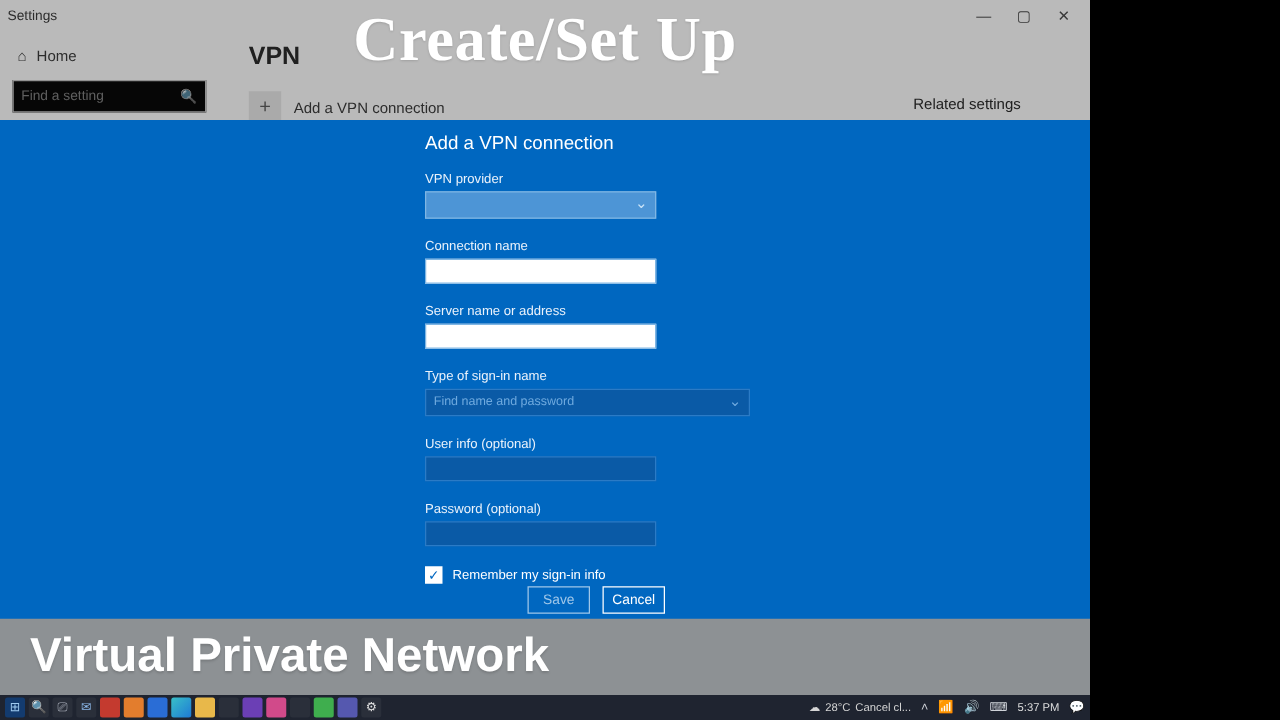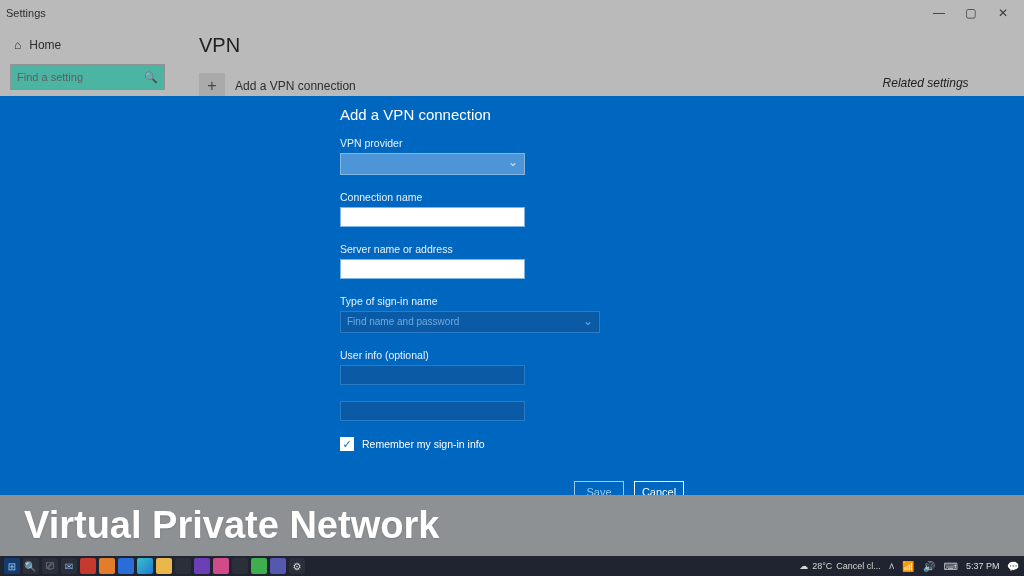--- a/index.html
+++ b/index.html
@@ -1,46 +1,46 @@
 <!DOCTYPE html>
 <html><head>
 <meta charset="utf-8">
 <style>
   * { box-sizing: border-box; margin: 0; padding: 0; font-family: "Segoe UI", Arial, sans-serif; }
   html, body { width: 1024px; height: 576px; overflow: hidden; background: #000; }
-  .stage { position: relative; width: 1024px; height: 576px; }
+  .stage { position: relative; width: 872px; height: 576px; }
 
   
   .settings-bg {
     position: absolute; inset: 0 0 20px 0; 
     background: #f3f3f3;
     filter: brightness(0.78) contrast(0.95);
   }
   .settings-bg .titlebar {
     height: 26px; display:flex; align-items:center; justify-content:space-between;
     padding: 0 6px; font-size: 11px; color:#333;
   }
   .winctrls { display:flex; gap:18px; font-size:12px; color:#444; padding-right:8px;}
   .winctrls span { display:inline-block; width:14px; text-align:center; }
   .settings-body { display:flex; height: calc(100% - 26px); }
   .sidebar { width: 175px; background:#f3f3f3; padding:6px 0; }
   .home-row { display:flex; align-items:center; gap:8px; padding:6px 14px; font-size:12px; color:#333; }
   .home-row .icon { font-size:12px; }
   .find-setting {
-    margin:6px 10px; height:26px; background:#5eead4; border:1px solid #bbb;
+    margin:6px 10px; height:26px; background:#000000; border:1px solid #bbb;
     display:flex; align-items:center; justify-content:space-between; padding:0 6px;
     font-size:11px; color:#777;
   }
   .sidebar-cat { padding:10px 14px 4px; font-size:11px; font-weight:600; color:#222; }
   .content { flex:1; padding:8px 24px; position:relative; }
-  .content h1 { font-size:20px; font-weight:400; color:#222; margin-bottom:16px; }
+  .content h1 { font-size:20px; font-weight:700; color:#222; margin-bottom:16px; }
   .addrow { display:flex; align-items:center; gap:10px; font-size:12px; color:#333;}
   .plusbox { width:26px; height:26px; background:#ddd; display:flex; align-items:center; justify-content:center; color:#555; font-size:16px; }
   .related { position:absolute; right:24px; top:50px; font-size:12px; }
-  .related .hd { color:#222; margin-bottom:6px; font-weight:400;font-style:italic; }
+  .related .hd { color:#222; margin-bottom:6px; font-weight:400; }
   .related .lnk { color:#4a6da8; font-size:11px; }
 
   
   .vpn-dialog {
     position:absolute; left:0; right:0; top:96px; bottom:61px;
     background:#0067c0;
     color:#fff;
   }
   .vpn-inner { position:absolute; left:340px; top:10px; width:320px; }
   .vpn-title { font-size:15px; font-weight:400; margin-bottom:14px; color:#fff; }
@@ -59,21 +59,21 @@
   .select-wide {
     height:22px; width:260px; background:#0a5aa6; border:1px solid #2b7bc6;
     position:relative; font-size:10px; color:#6faadf; padding:4px 6px;
   }
   .select-wide::after { content:"⌄"; position:absolute; right:6px; top:2px; color:#6faadf; font-size:12px; }
   .dark-input { height:20px; width:185px; background:#0a5aa6; border:1px solid #2b7bc6; }
 
   .remember { display:flex; align-items:center; gap:8px; font-size:10.5px; margin-top:4px; }
   .chk { width:14px; height:14px; background:#fff; display:flex; align-items:center; justify-content:center; color:#0067c0; font-size:11px; }
 
-  .dlg-buttons { position:absolute; right:340px; bottom:12px; display:flex; gap:10px; }
+  .dlg-buttons { position:absolute; right:340px; bottom:24px; display:flex; gap:10px; }
   .dlg-btn {
     width:50px; height:22px; font-size:11px; display:flex; align-items:center; justify-content:center;
     border:1px solid #fff; color:#fff; background:transparent;
   }
   .dlg-btn.disabled { color:#9fc7e9; border-color:#9fc7e9; }
 
   
   .caption {
     position:absolute; left:0; right:0;
     color:#fff; font-family:"Trajan Pro","Book Antiqua","Palatino Linotype",Georgia,serif;
@@ -181,35 +181,37 @@
           <span>Find name and password</span>
         </div>
       </div>
 
       <div class="fld">
         <div class="fld-label">User info (optional)</div>
         <div class="dark-input"></div>
       </div>
 
       <div class="fld">
+        <div class="fld-label">Password (optional)</div>
         <div class="dark-input"></div>
       </div>
 
       <div class="remember">
         <div class="chk">✓</div>
         <span>Remember my sign-in info</span>
       </div>
     </div>
 
     <div class="dlg-buttons">
       <div class="dlg-btn disabled">Save</div>
       <div class="dlg-btn">Cancel</div>
     </div>
   </div>
 
+  <div class="caption top">Create/Set Up</div>
   <div class="caption bottom">
     <span>Virtual Private Network</span>
   </div>
 
   <div class="taskbar">
     <div class="tb-left">
       <div class="tb-icon c-win">⊞</div>
       <div class="tb-icon c-search">🔍</div>
       <div class="tb-icon c-task">⎚</div>
       <div class="tb-icon c-mail">✉</div>

